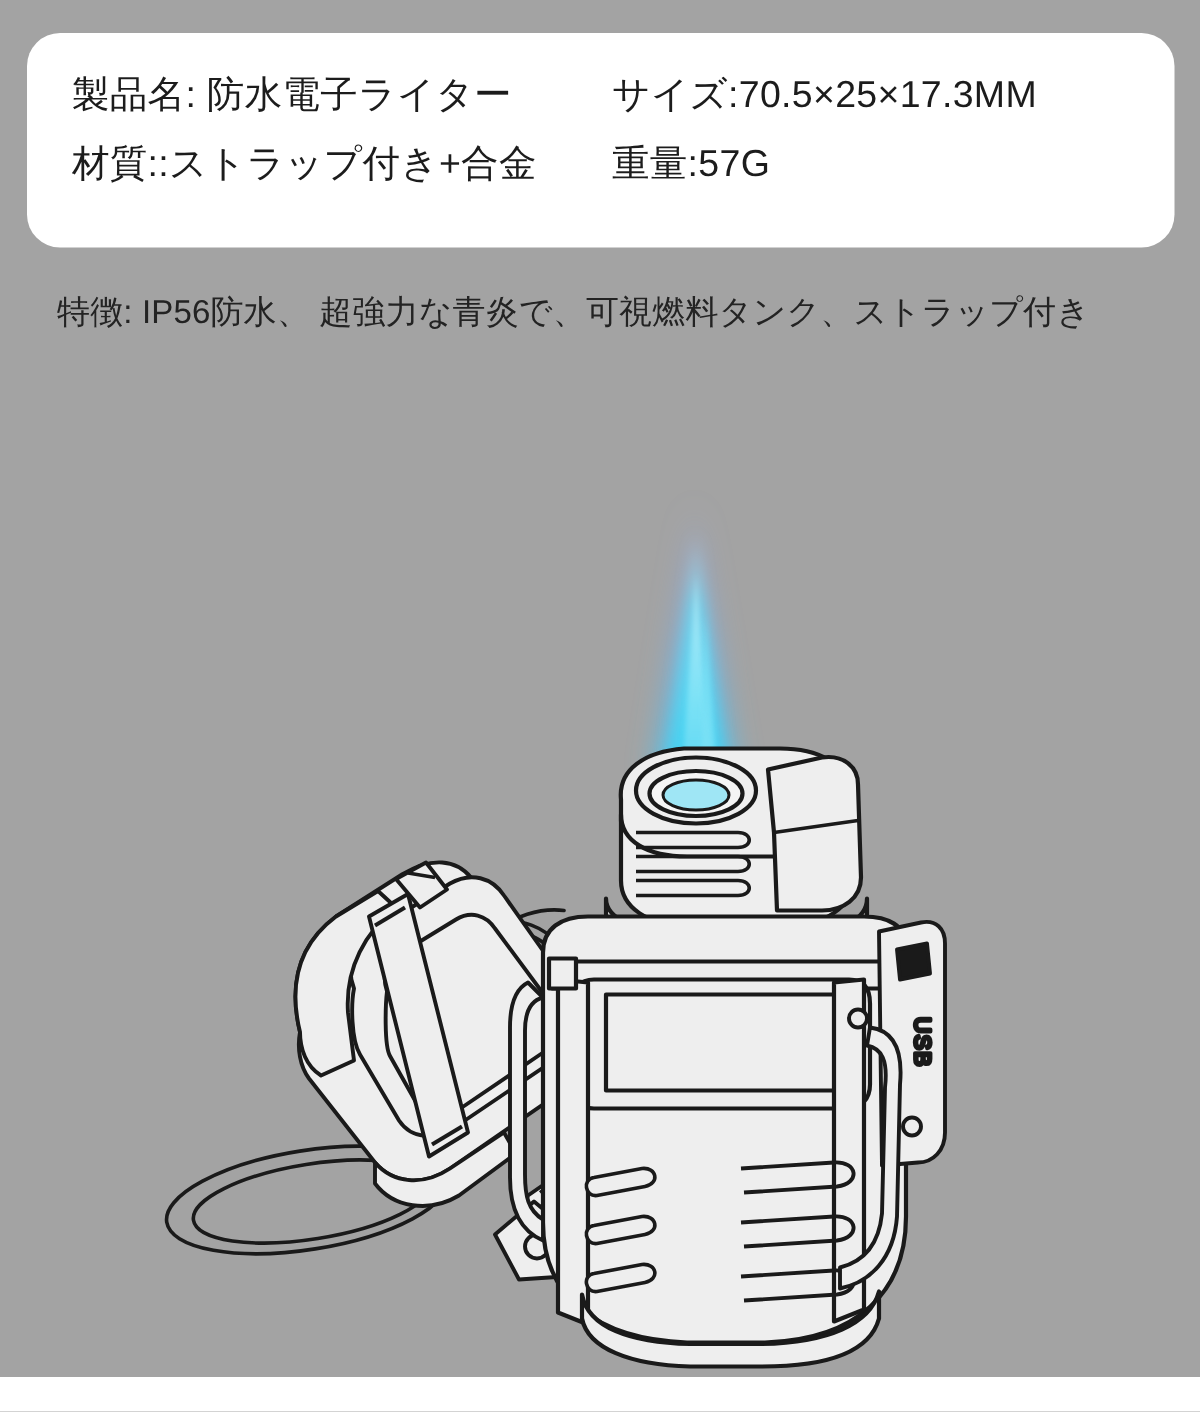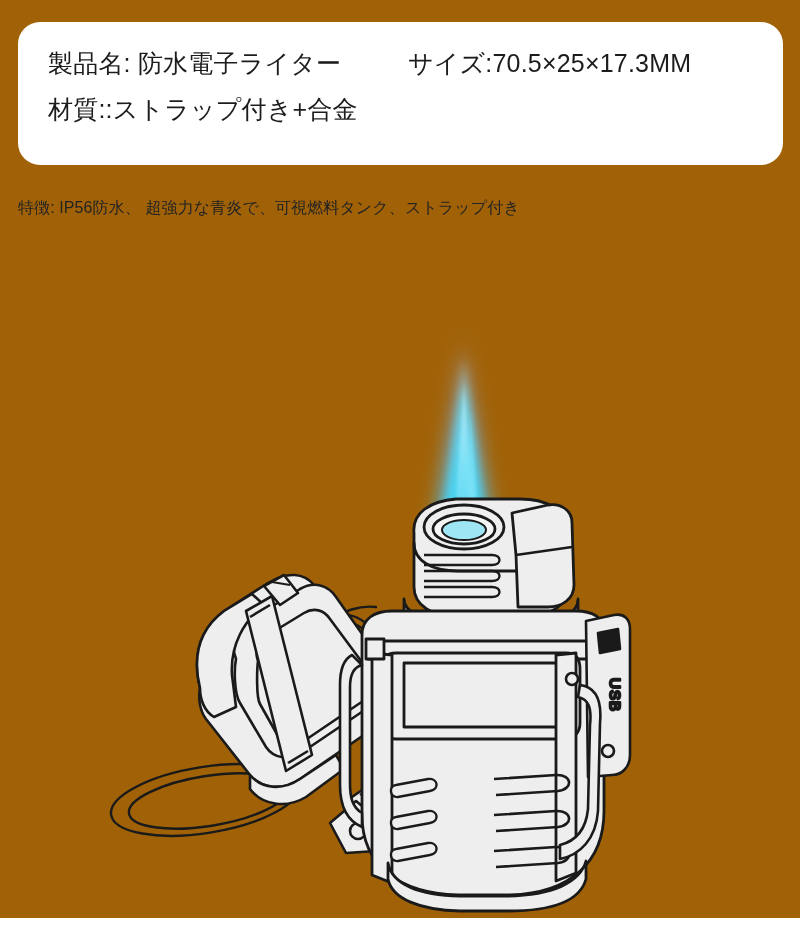--- a/index.html
+++ b/index.html
@@ -10,21 +10,21 @@
     width: 800px;
     height: 941px;
     background: #ffffff;
     font-family: "Liberation Sans", "DejaVu Sans", sans-serif;
     overflow: hidden;
   }
   .page {
     position: relative;
     width: 800px;
     height: 941px;
-    background: #a16207;
+    background: #a3a3a3;
   }
   
   .spec-card {
     position: absolute;
     left: 18px;
     top: 22px;
     width: 765px;
     height: 143px;
     background: #ffffff;
     border-radius: 22px;
@@ -41,23 +41,23 @@
     font-size: 25px;
     line-height: 30px;
     color: #1c1c1c;
     letter-spacing: 0.2px;
   }
   .spec-cell.name   { width: 360px; }
   .spec-cell.mat    { width: 360px; }
   
   .feature-line {
     position: absolute;
-    left: 18px;
+    left: 38px;
     top: 193px;
-    font-size: 16px;
+    font-size: 22px;
     line-height: 30px;
     color: #232323;
     letter-spacing: 0.1px;
     white-space: nowrap;
   }
   
   .illustration {
     position: absolute;
     left: 0;
     top: 255px;
@@ -80,20 +80,21 @@
 
 <div class="page">
 
   <div class="spec-card">
     <div class="spec-row">
       <span class="spec-cell name">製品名: 防水電子ライター</span>
       <span class="spec-cell">サイズ:70.5×25×17.3MM</span>
     </div>
     <div class="spec-row">
       <span class="spec-cell mat">材質::ストラップ付き+合金</span>
+      <span class="spec-cell">重量:57G</span>
     </div>
   </div>
 
   <div class="feature-line">特徴: IP56防水、 超強力な青炎で、可視燃料タンク、ストラップ付き</div>
 
   <div class="illustration">
     <svg width="800" height="660" viewBox="0 0 800 660" xmlns="http://www.w3.org/2000/svg">
       <defs>
         <linearGradient id="flameGlow" x1="0" y1="0" x2="0" y2="1">
           <stop offset="0%" stop-color="#a8b4e8" stop-opacity="0.05"></stop>

